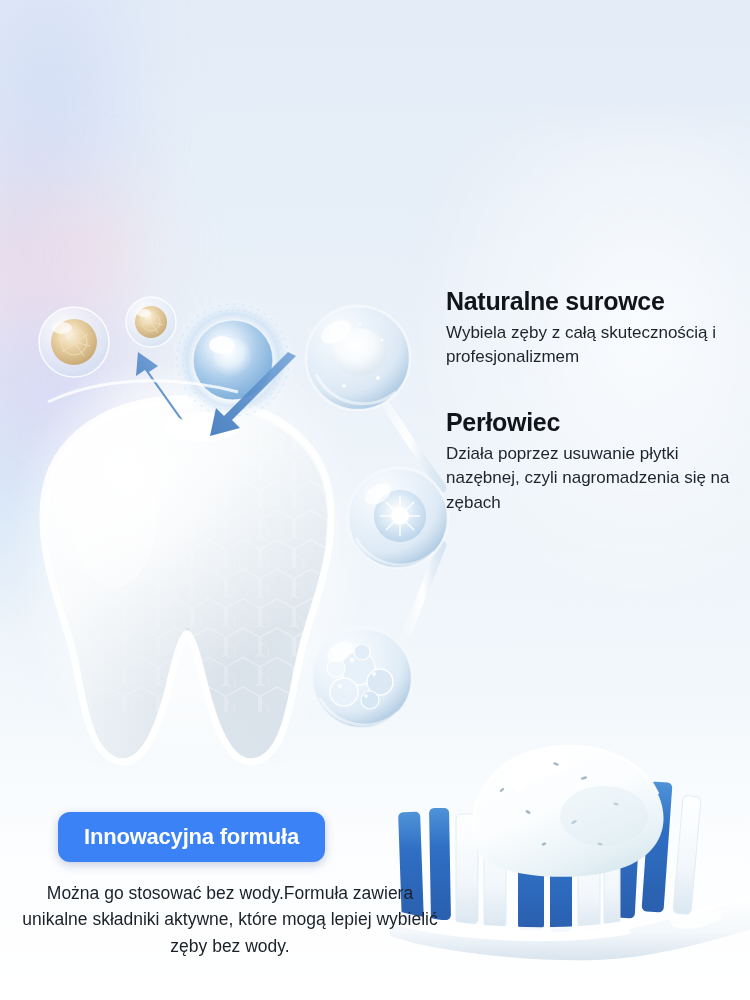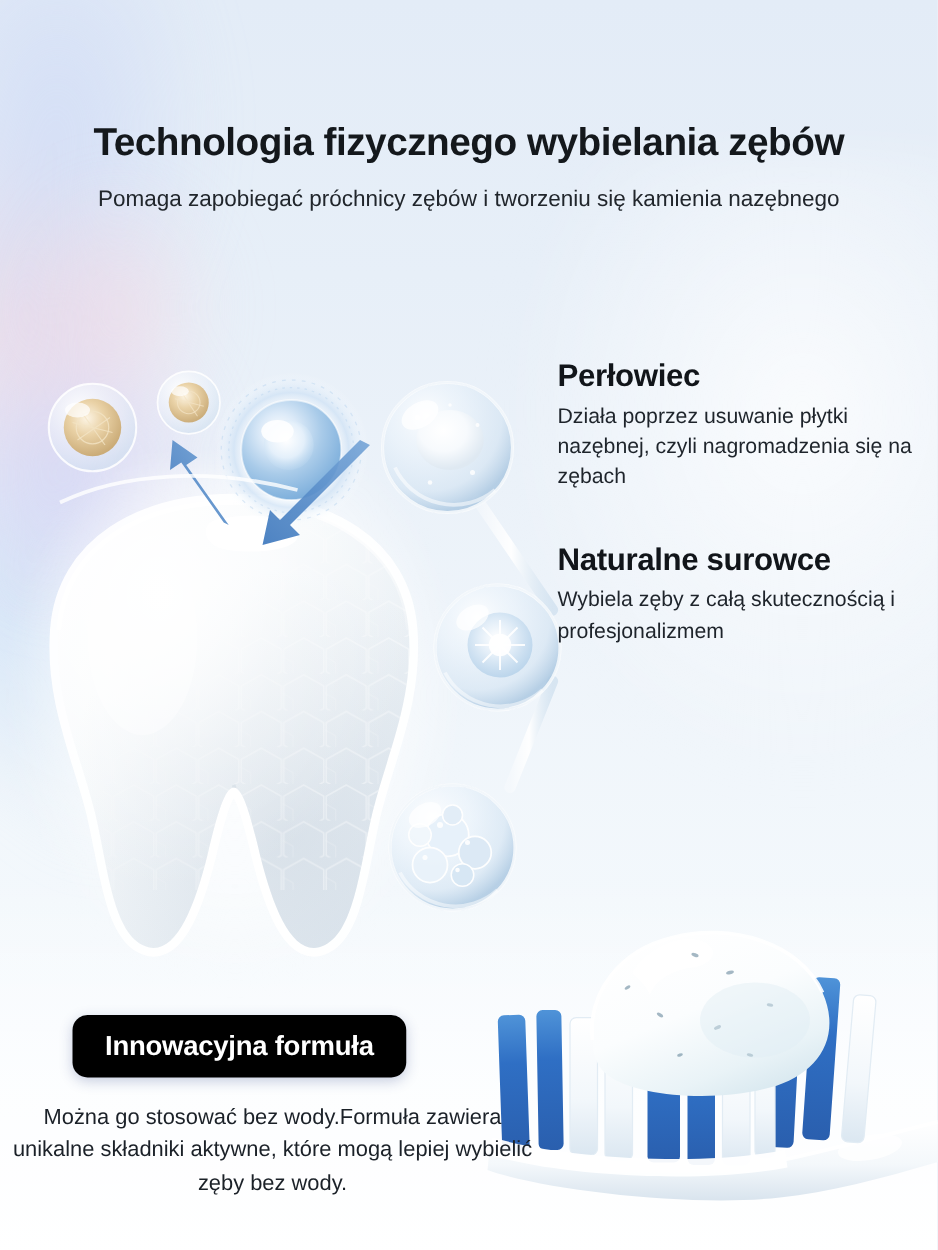--- a/index.html
+++ b/index.html
@@ -80,45 +80,41 @@
   .feature.f2{ margin-bottom:38px; }
   .f-title{ font-size:25px; font-weight:bold; color:#11151a; letter-spacing:-.3px; line-height:1.2; }
   .f-desc{ margin-top:5px; font-size:17px; color:#1e242b; line-height:1.42; }
 
   
   .brush{ position:absolute; left:378px; top:720px; width:380px; height:280px; z-index:12; }
 
   
   .badge{
     position:absolute; left:58px; top:812px; z-index:25;
-    background:#000000; color:#ffffff;
+    background:#3b82f6; color:#ffffff;
     padding:12px 26px; border-radius:12px;
     font-size:22px; font-weight:bold; letter-spacing:-.2px;
     box-shadow:0 3px 10px rgba(40,58,130,.25);
     white-space:nowrap;
   }
   .footer{
-    position:absolute; left:8px; top:880px; width:420px; z-index:25;
+    position:absolute; left:20px; top:880px; width:420px; z-index:25;
     text-align:center; font-size:17.5px; color:#1b2128; line-height:1.5;
   }
 </style>
 </head>
 <body>
 
 <div id="stage">
 
   <div class="bg-base"></div>
   <div class="bg-iris"></div>
   <div class="bg-iris2"></div>
   <div class="bg-glow-right"></div>
 
-  <div class="header">
-    <div class="title">Technologia fizycznego wybielania zębów</div>
-    <div class="subtitle">Pomaga zapobiegać próchnicy zębów i tworzeniu się kamienia nazębnego</div>
-  </div>
 
   <div class="tooth-wrap">
     <div class="tooth-halo"></div>
     <svg class="tooth-svg" width="330" height="380" viewBox="0 0 330 380">
       <defs>
         <linearGradient id="toothBody" x1="0" y1="0" x2="1" y2="1">
           <stop offset="0%" stop-color="#ffffff"></stop>
           <stop offset="38%" stop-color="#f6f9fb"></stop>
           <stop offset="68%" stop-color="#e9eff4"></stop>
           <stop offset="100%" stop-color="#dde6ee"></stop>
@@ -365,27 +361,27 @@
           <circle cx="74" cy="374" r="2"></circle>
         <circle cx="40" cy="386" r="2"></circle>
           <circle cx="66" cy="396" r="1.8"></circle>
       </g>
       <ellipse cx="40" cy="352" rx="14" ry="9" fill="#ffffff" opacity=".7" transform="rotate(-30 40 352)"></ellipse>
       <path d="M20 398 A50 50 0 0 0 98 412" fill="none" stroke="#ffffff" stroke-opacity=".5" stroke-width="3"></path>
     </g>
   </svg>
 
   <div class="features">
+    <div class="feature f2">
+      <div class="f-title">Naturalne surowce</div>
+      <div class="f-desc">Wybiela zęby z całą skutecznością i profesjonalizmem</div>
+    </div>
     <div class="feature f1">
       <div class="f-title">Perłowiec</div>
       <div class="f-desc">Działa poprzez usuwanie płytki nazębnej, czyli nagromadzenia się na zębach</div>
-    </div>
-    <div class="feature f2">
-      <div class="f-title">Naturalne surowce</div>
-      <div class="f-desc">Wybiela zęby z całą skutecznością i profesjonalizmem</div>
     </div>
   </div>
 
   <svg class="brush" width="380" height="280" viewBox="0 0 380 280">
     <defs>
       <linearGradient id="handle" x1="0" y1="0" x2="0" y2="1">
         <stop offset="0%" stop-color="#ffffff"></stop>
         <stop offset="55%" stop-color="#f4f8fb"></stop>
         <stop offset="100%" stop-color="#d9e4ee"></stop>
       </linearGradient>

